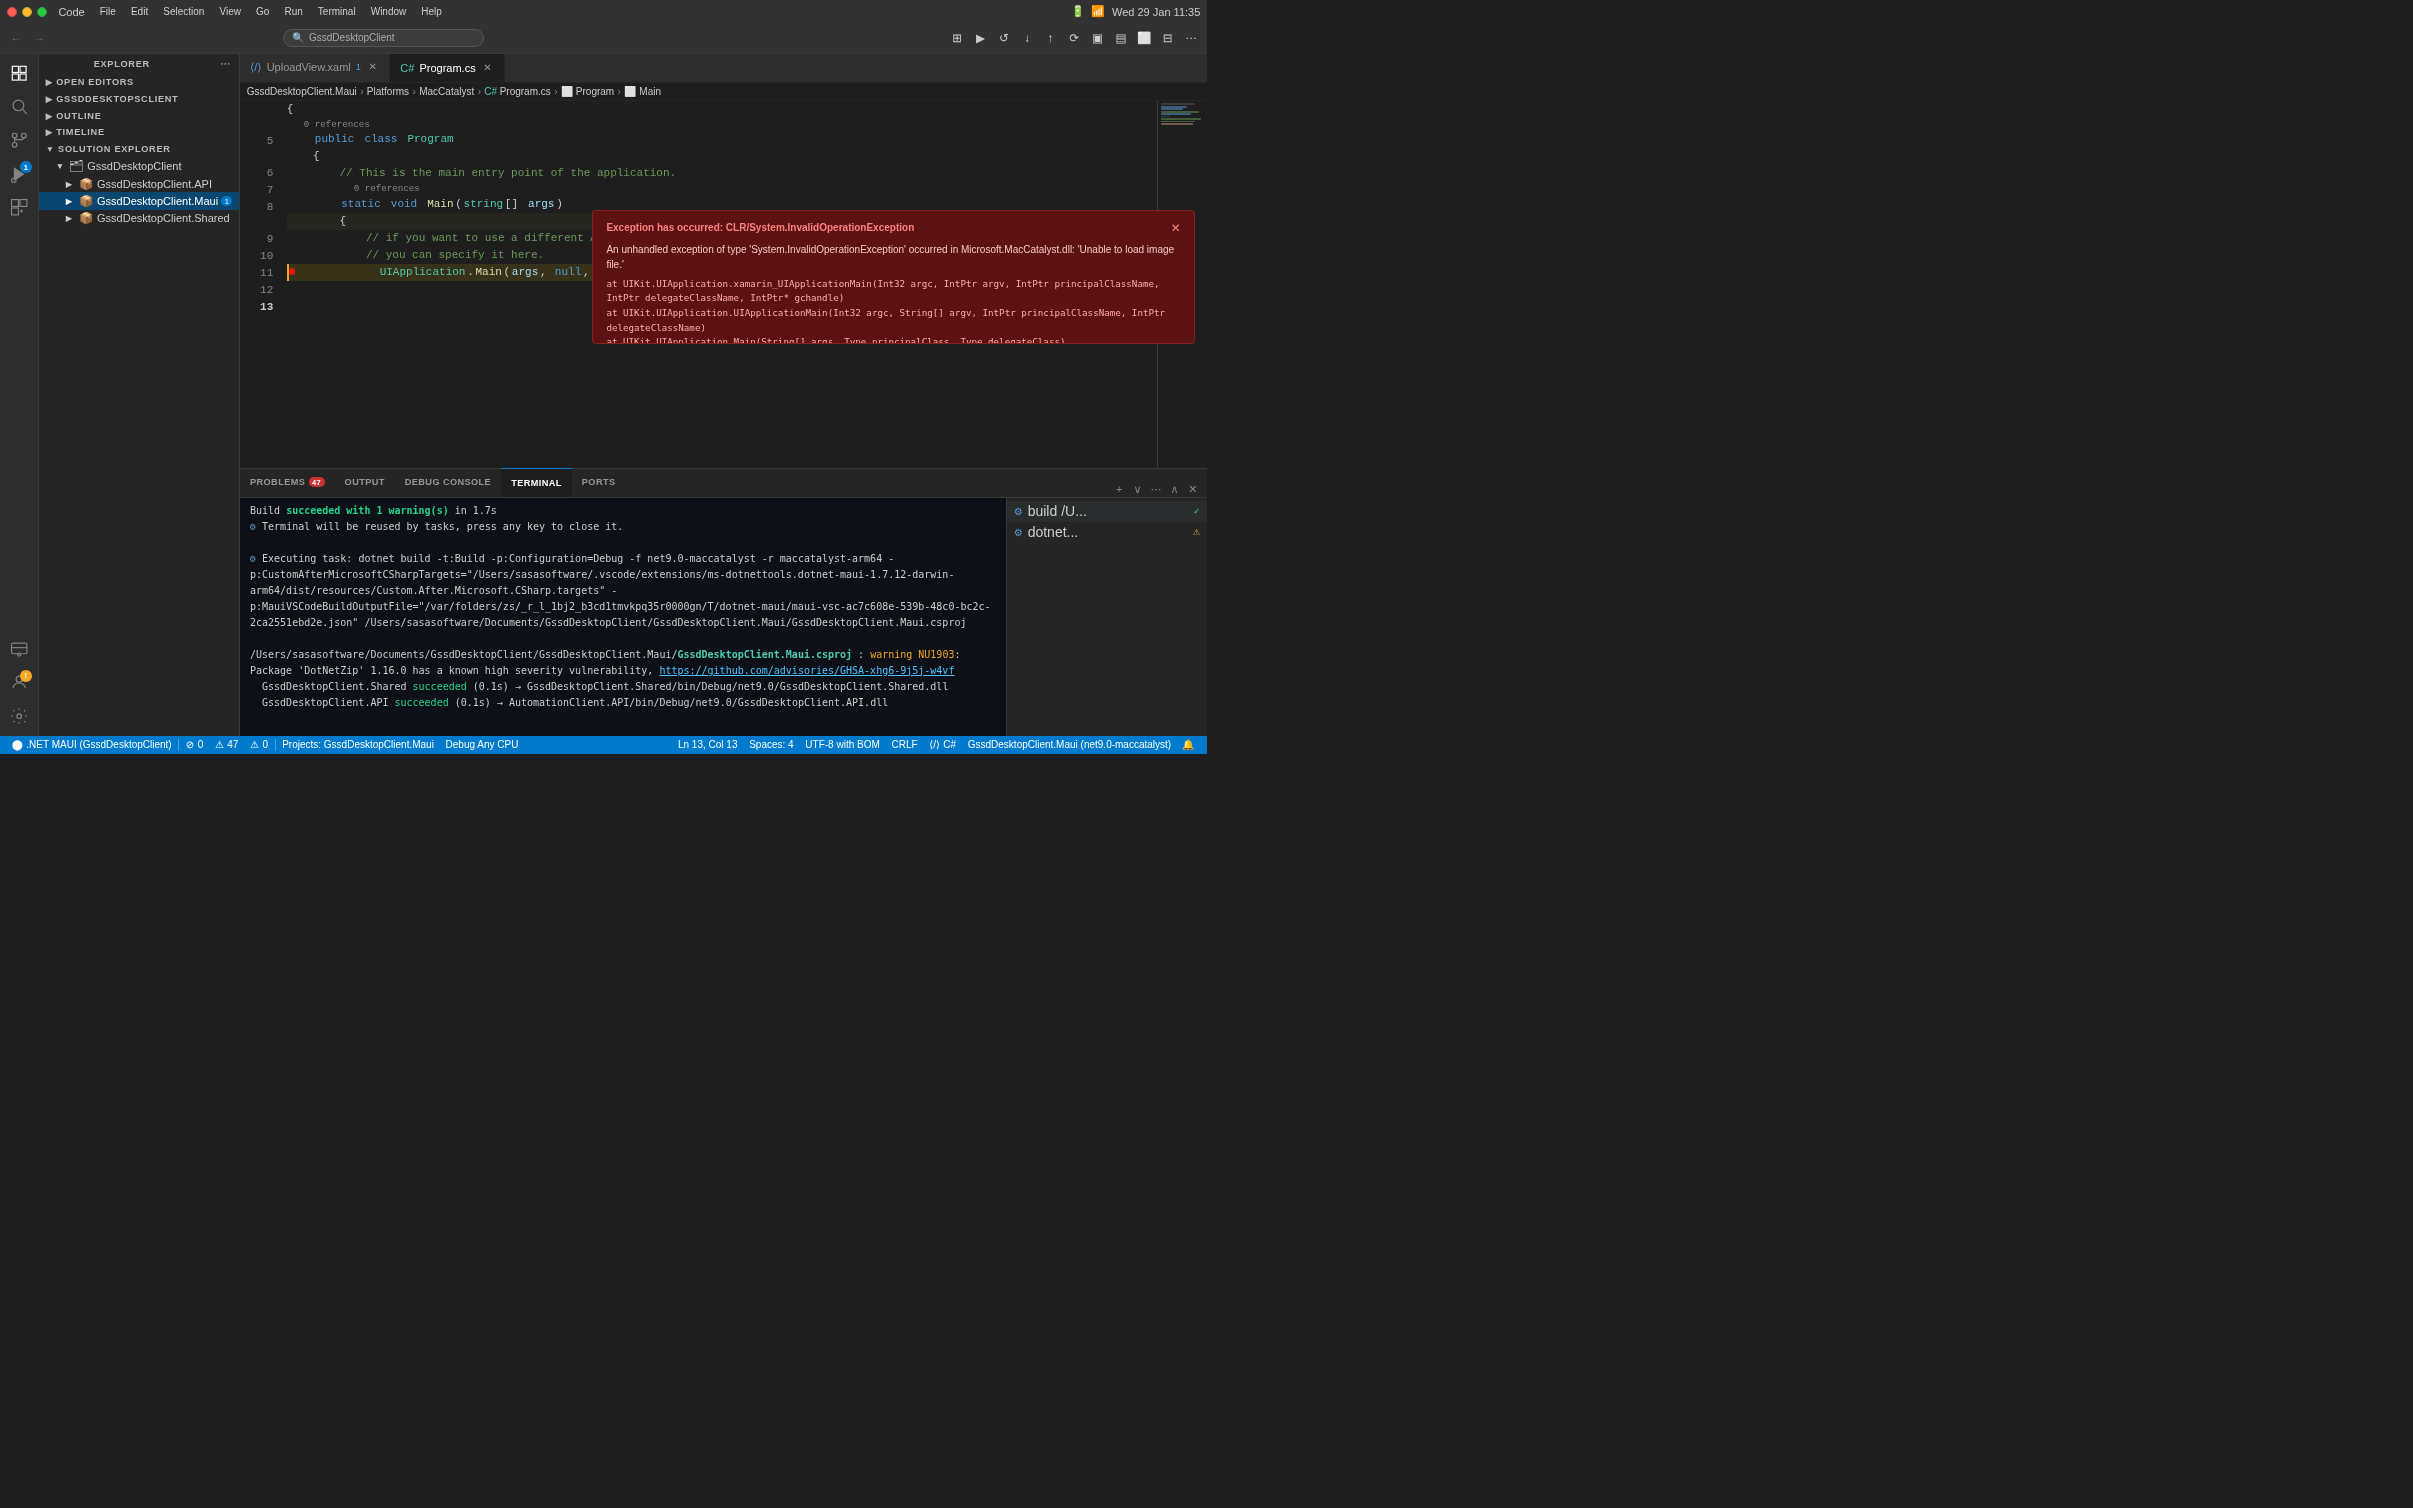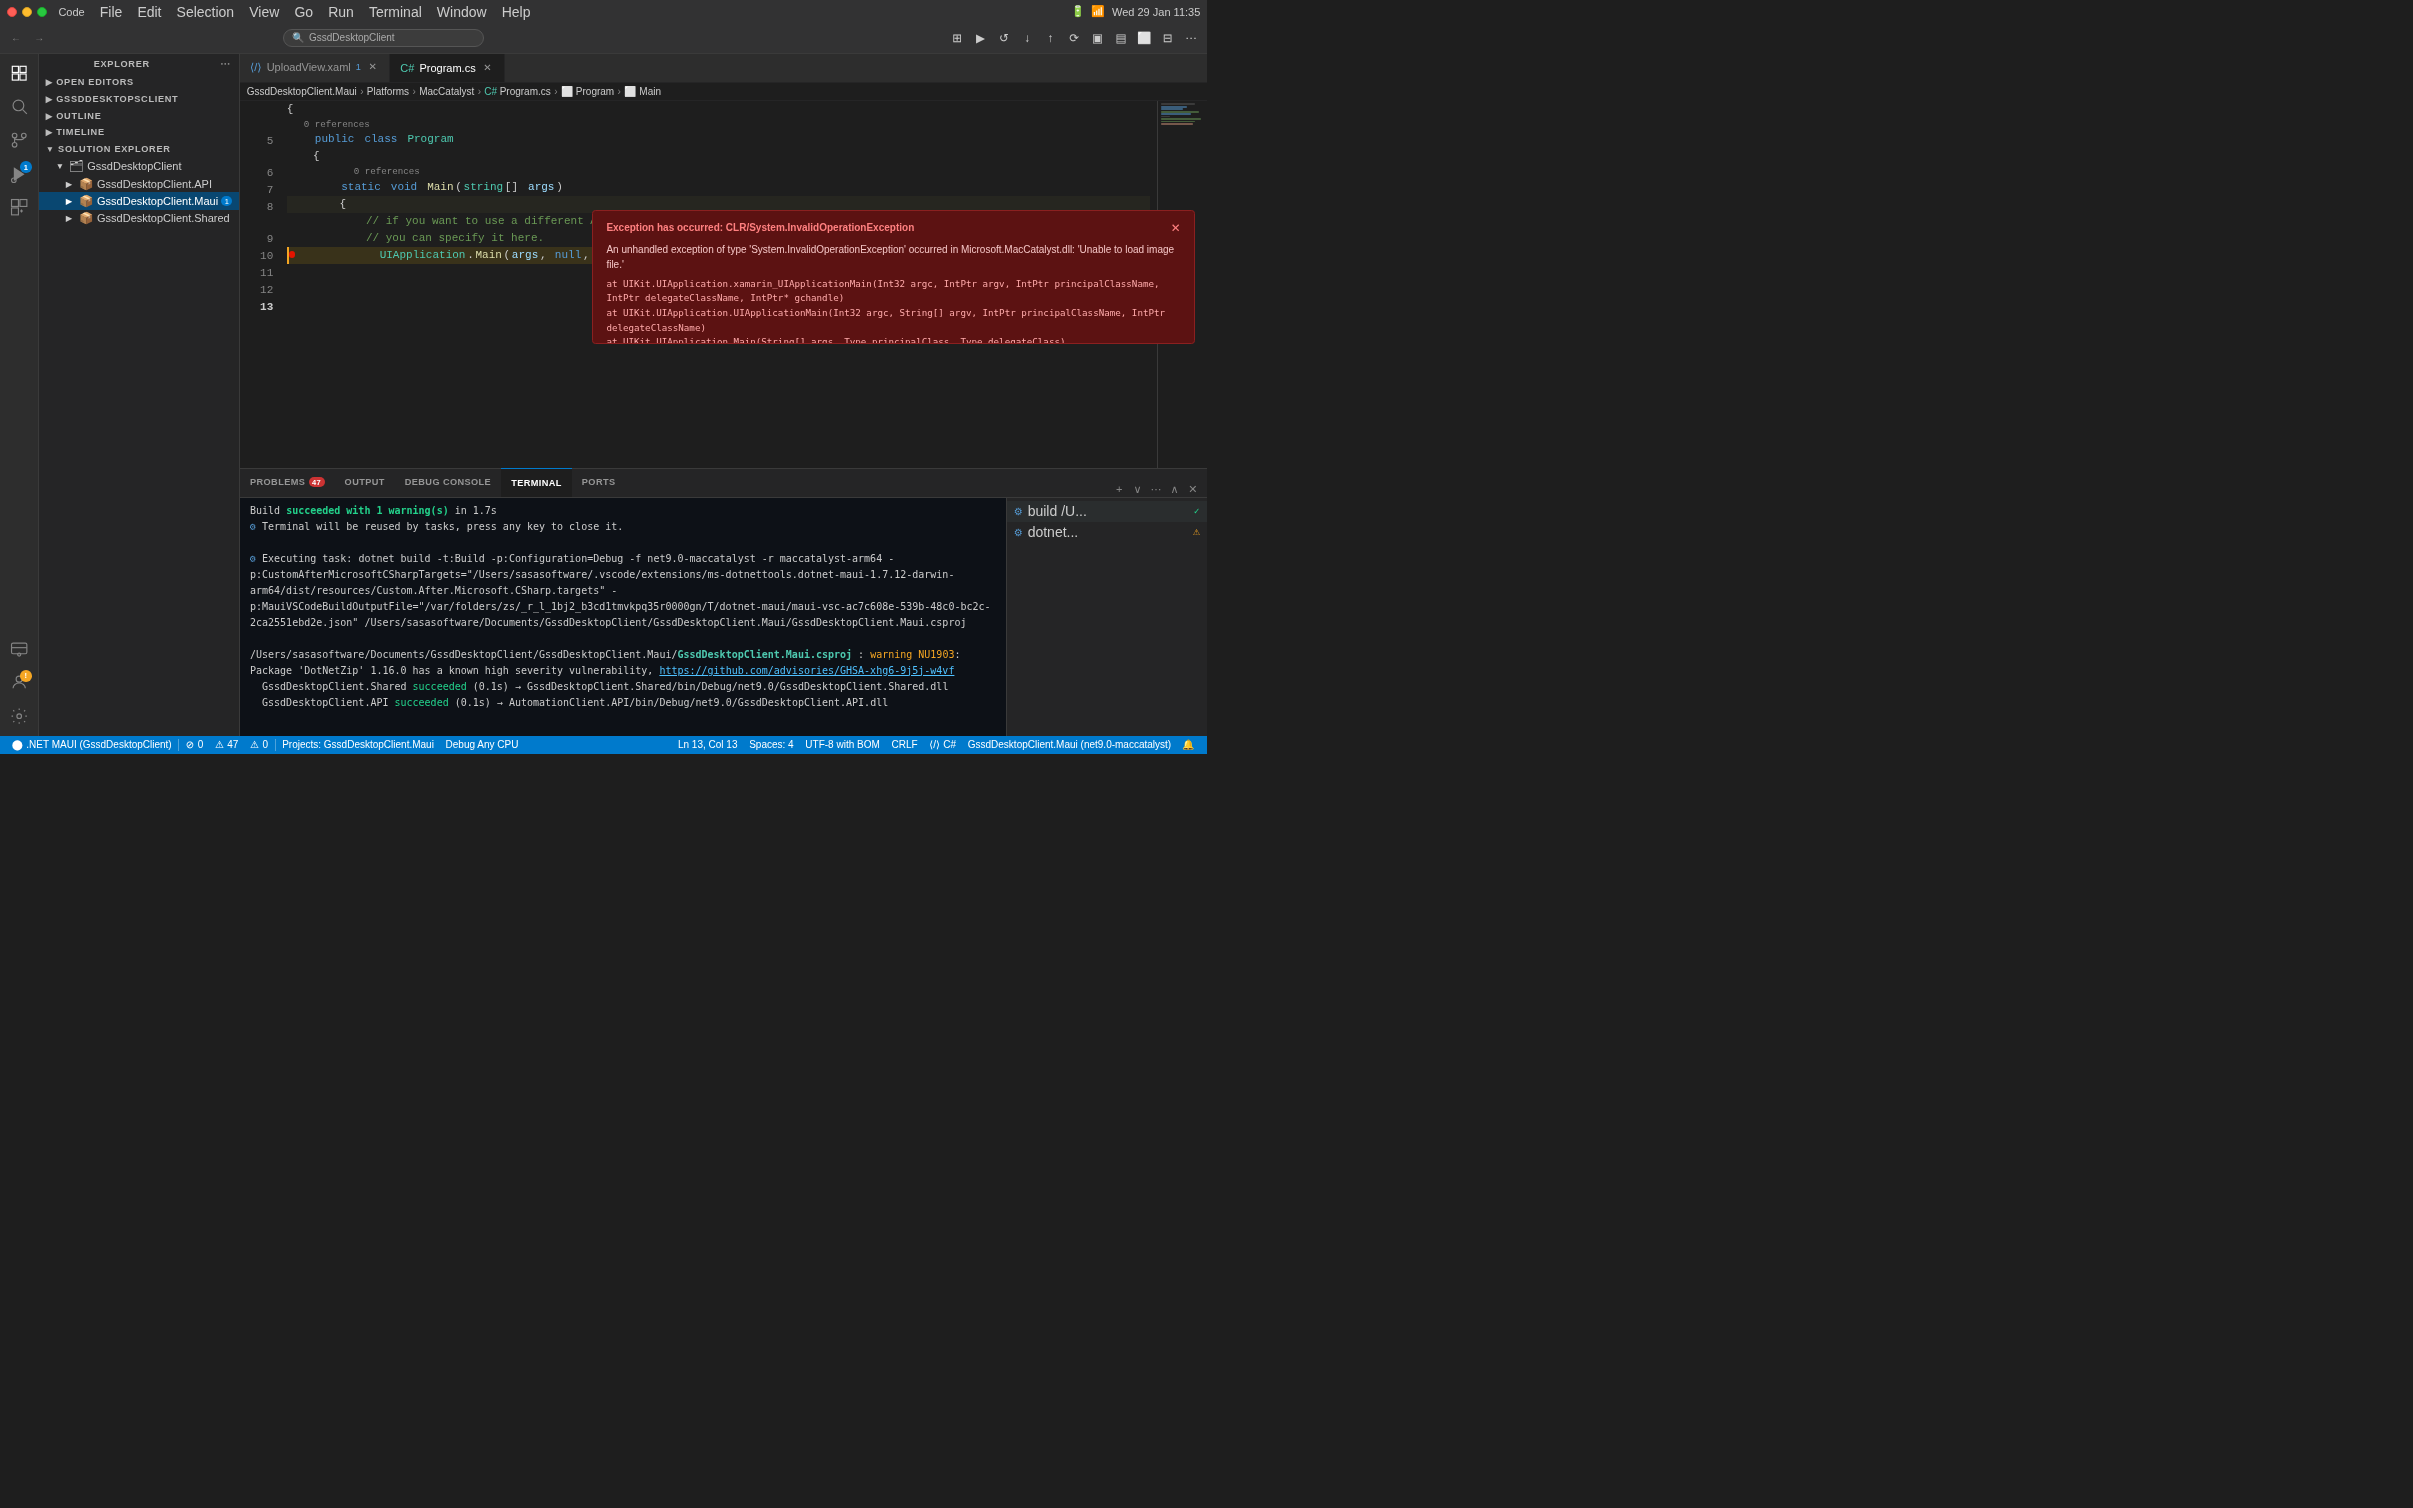--- a/index.html
+++ b/index.html
@@ -39,21 +39,21 @@
     .tl-max { background: #28c840; border: 0.8px solid #1aab29; }
 
     .titlebar-app { font-size: 11px; color: #cccccc; margin-left: 6.7px; font-weight: 500; }
     .titlebar-menu {
       display: flex;
       gap: 1.7px;
       margin-left: 3.4px;
     }
     .titlebar-menu-item {
       padding: 1.7px 6.7px;
-      font-size: 14px;
+      font-size: 10px;
       color: #cccccc;
       border-radius: 3.4px;
       cursor: pointer;
     }
 
     .titlebar-right {
       margin-left: auto;
       display: flex;
       align-items: center;
       gap: 6.7px;
@@ -777,20 +777,23 @@
             <span class="plain"> </span>
             <span class="kw">class</span>
             <span class="plain"> </span>
             <span class="type">Program</span>
           </div>
 
           <div class="code-line">
             <span class="punc">    {</span>
           </div>
 
+          <div class="code-line">
+            <span class="cmt">        // This is the main entry point of the application.</span>
+          </div>
 
           <div style="height:13.4px; line-height:13.4px; display:flex; align-items:center; padding-left:67px;">
             <span style="color:#858585; font-size:9.2px;">0 references</span>
           </div>
 
           <div class="code-line">
             <span class="plain">        </span>
             <span class="kw">static</span>
             <span class="plain"> </span>
             <span class="kw">void</span>

